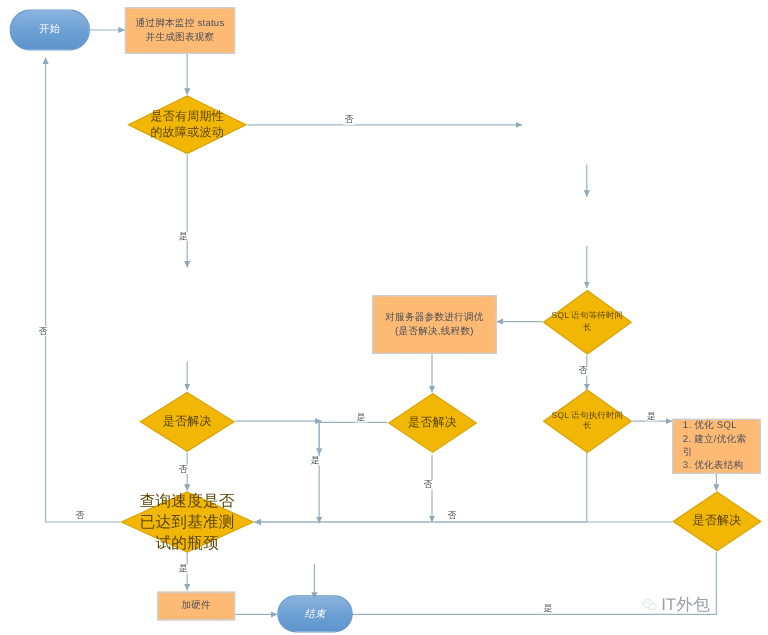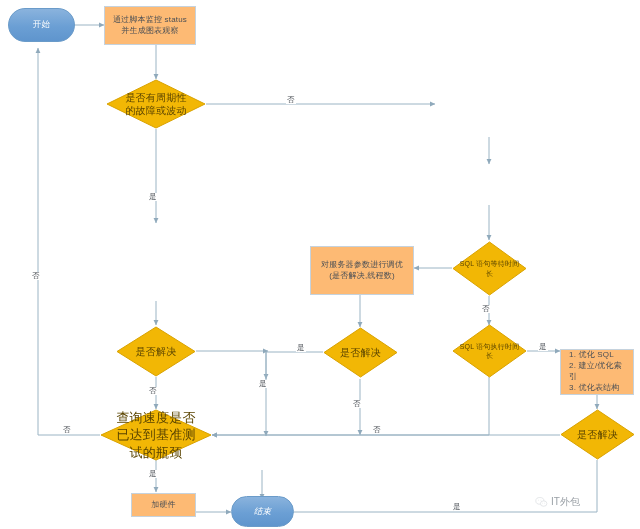--- a/index.html
+++ b/index.html
@@ -87,21 +87,21 @@
     background: #ffffff;
     padding: 0 1px;
     line-height: 1;
   }
   .watermark {
     position: absolute;
     display: flex;
     align-items: center;
     gap: 3px;
     color: #9aa0a6;
-    font-size: 10px;
+    font-size: 14px;
   }
   .watermark .wcicon {
     display: inline-block;
     width: 13px;
     height: 13px;
     opacity: .55;
   }
 </style>
 </head>
 <body>

